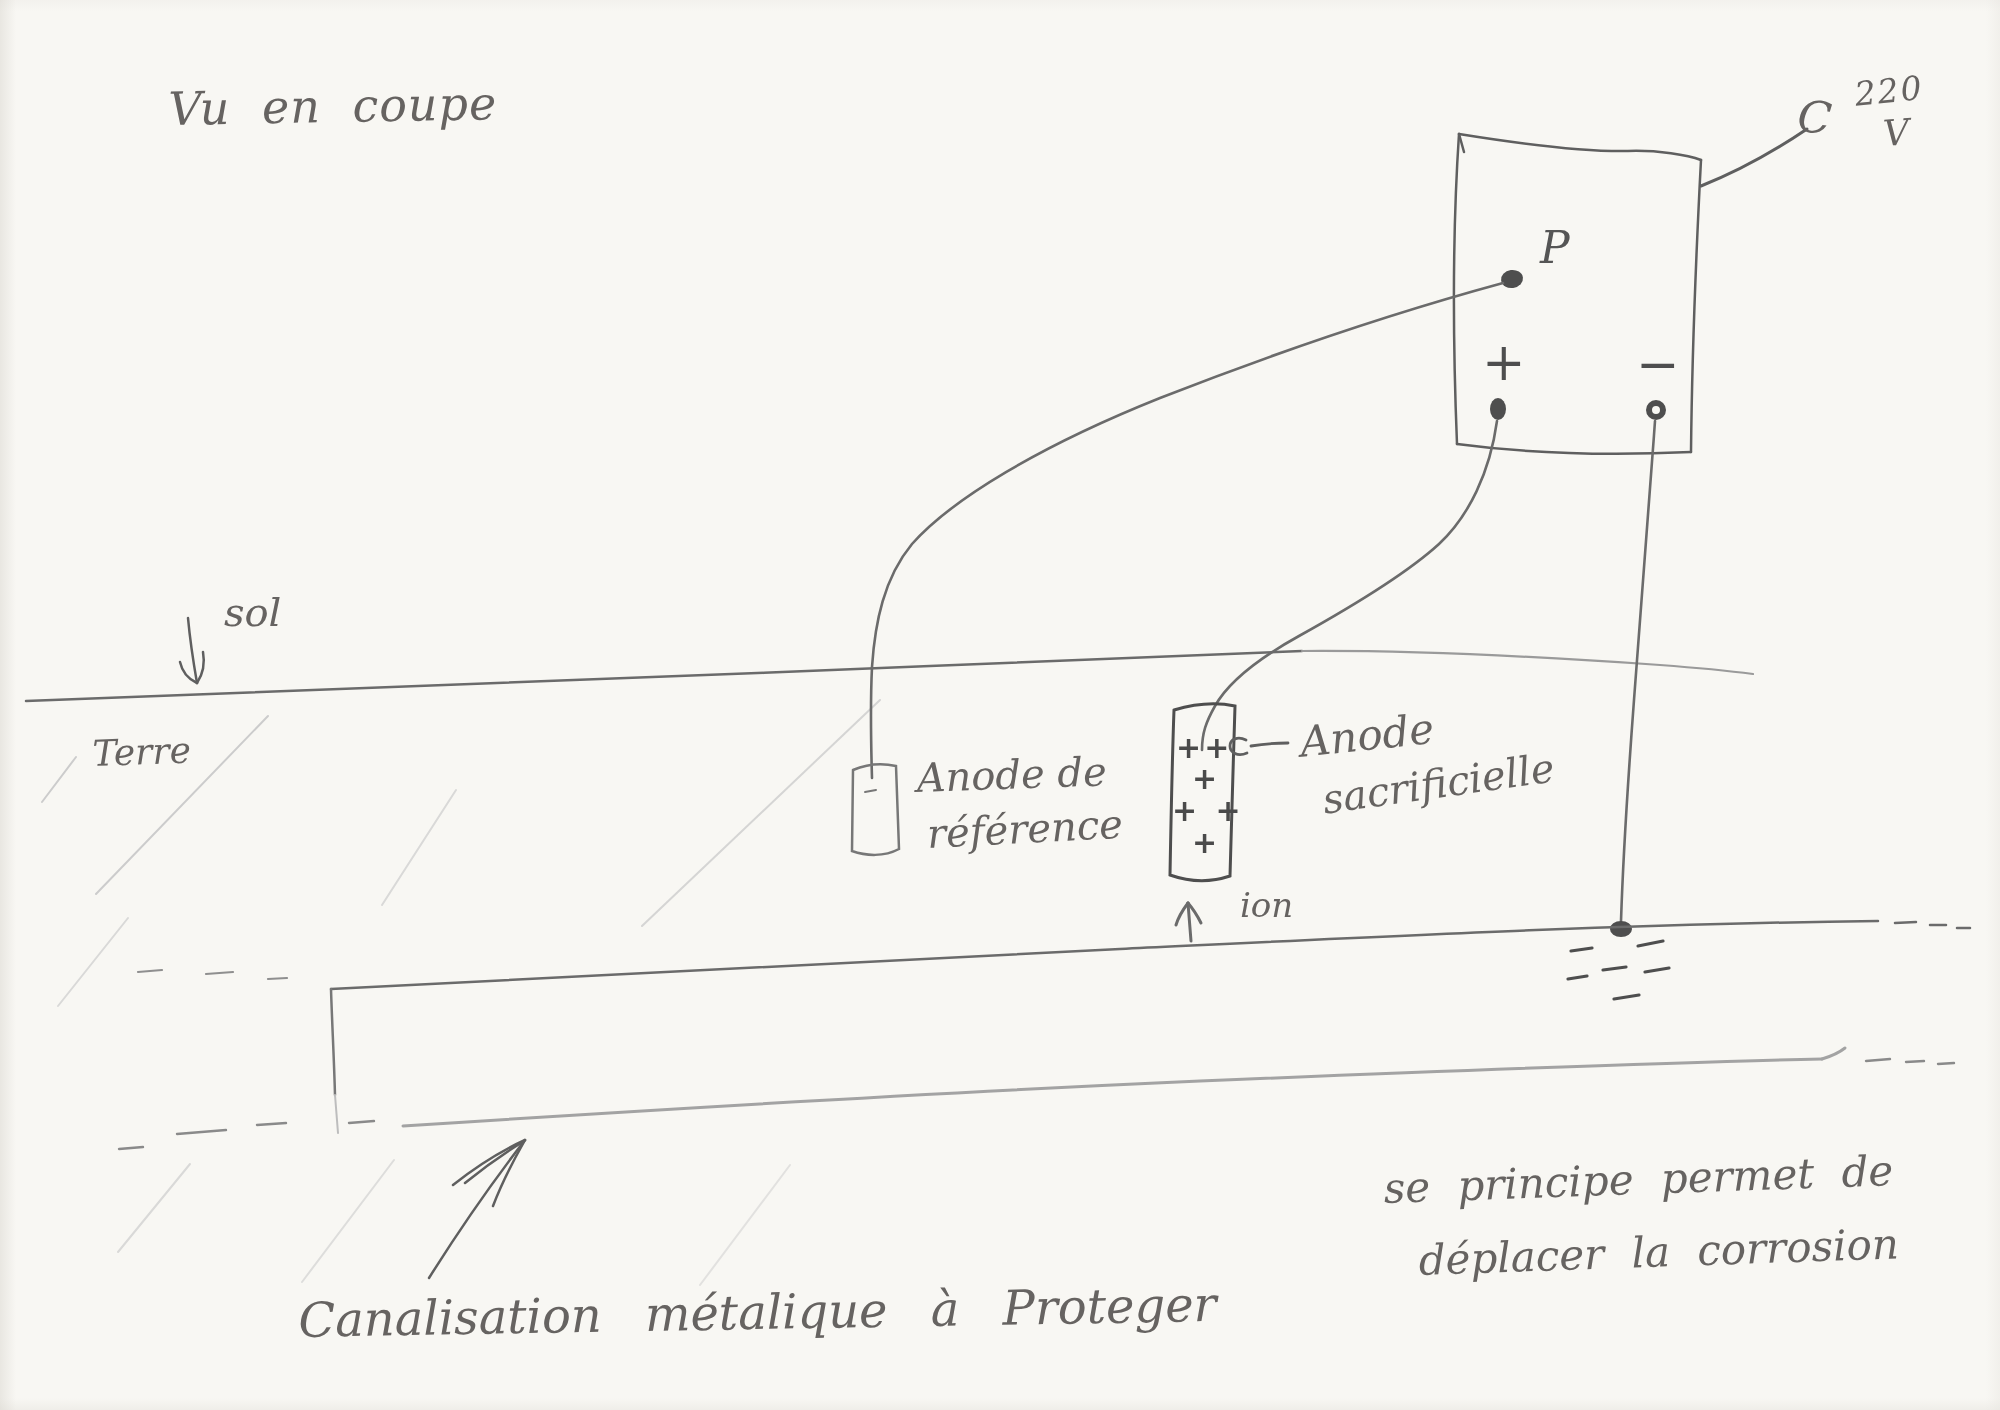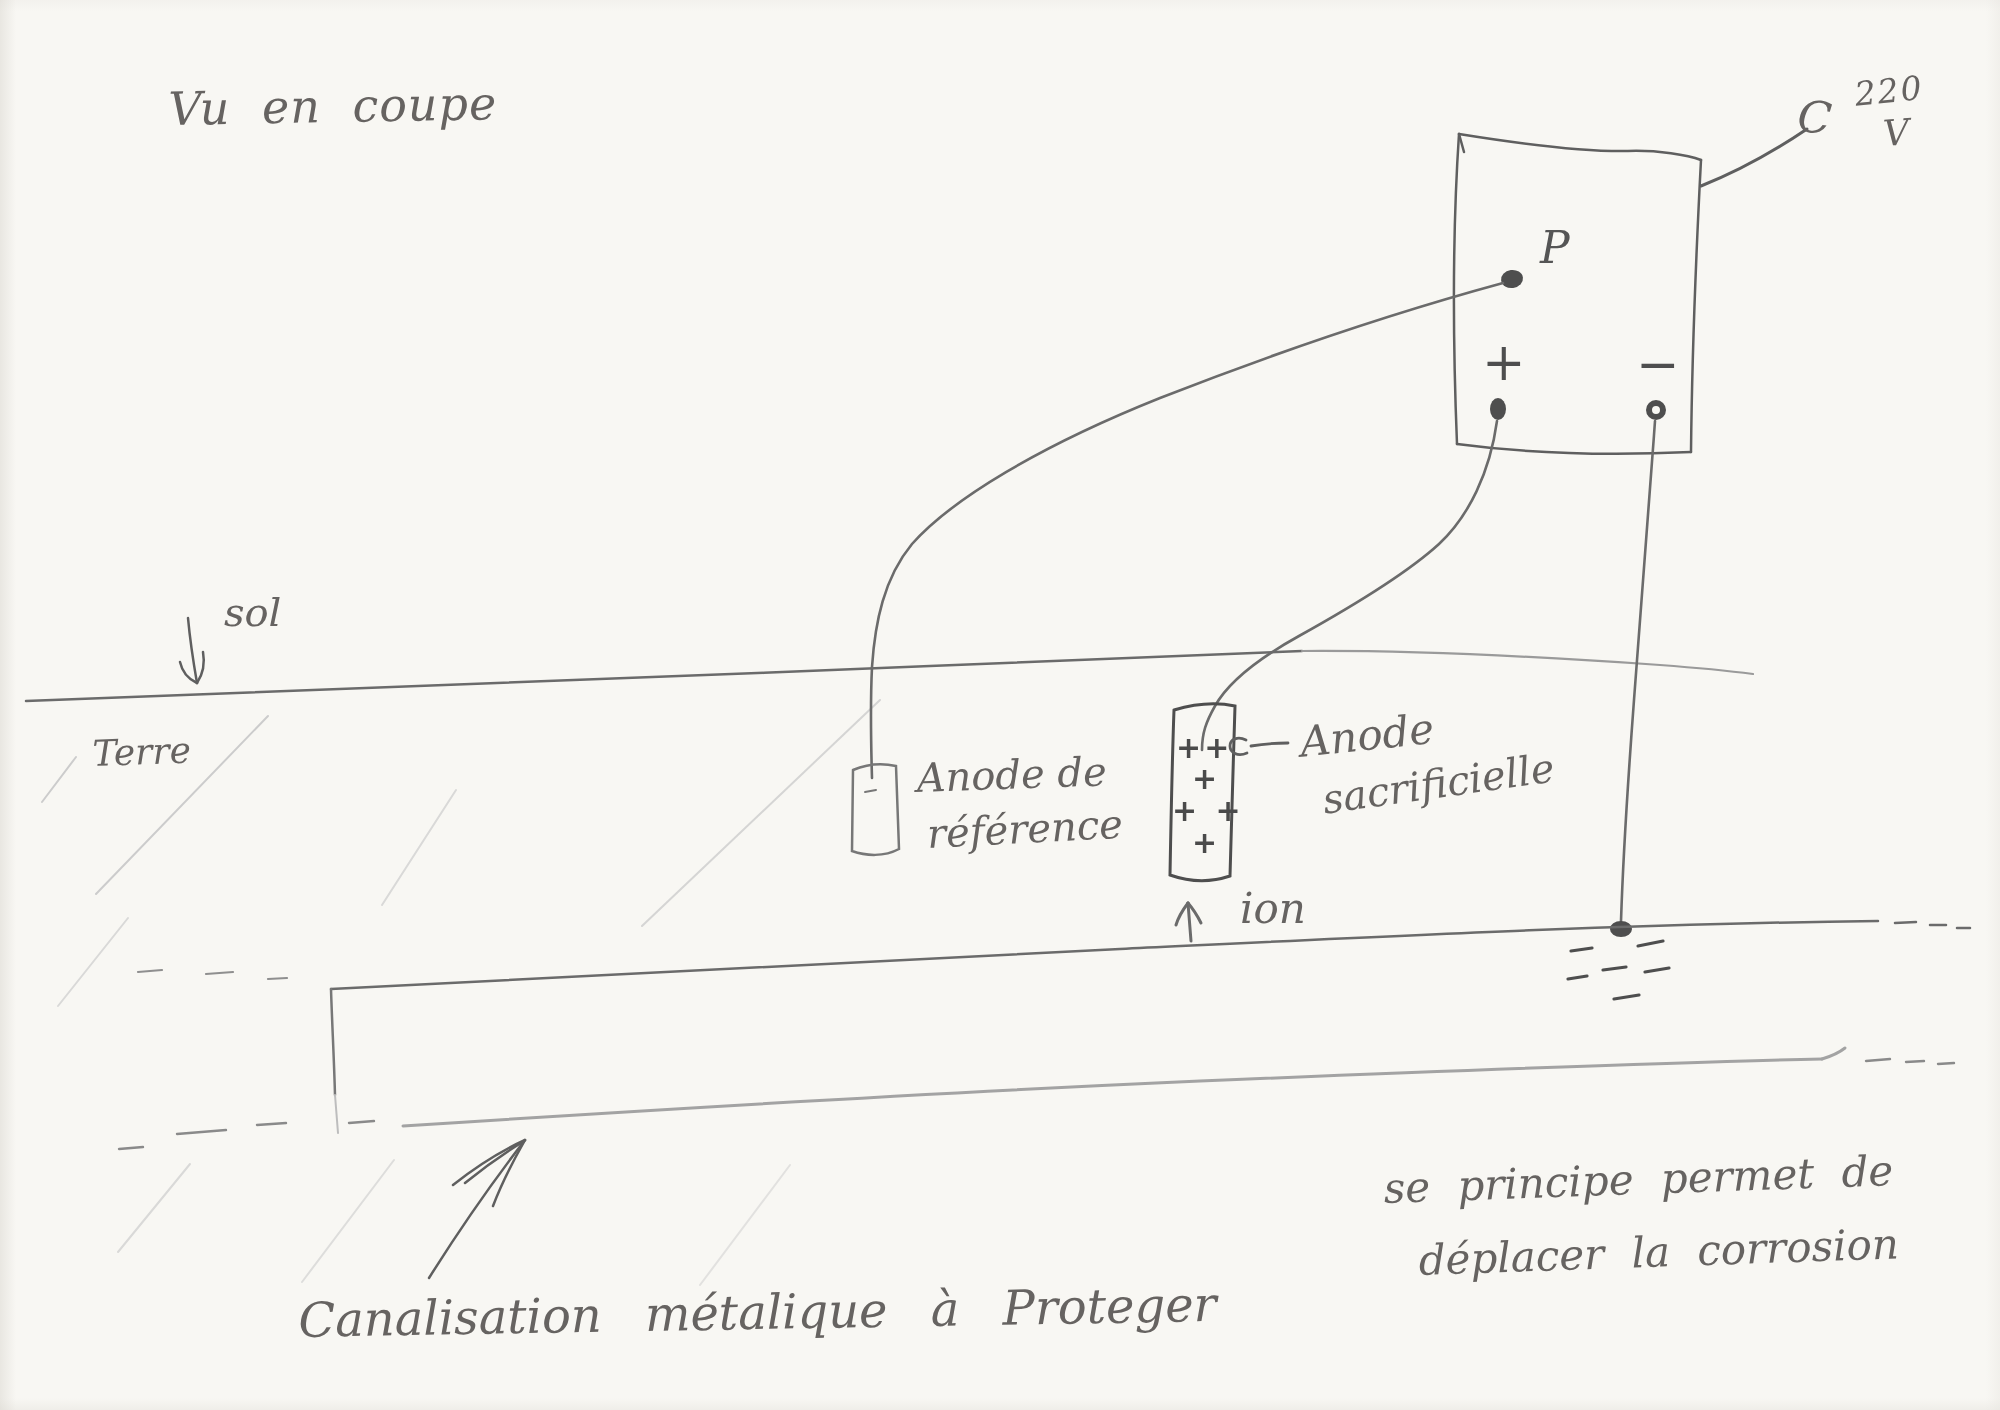--- a/index.html
+++ b/index.html
@@ -157,20 +157,20 @@
   <div class="hw" style="left:926px;top:814px;font-size:40px;transform:rotate(-3deg);">référence</div>
 
   <div class="hw" style="left:1298px;top:722px;font-size:42px;transform:rotate(-6deg);">Anode</div>
   <div class="hw" style="left:1320px;top:780px;font-size:40px;transform:rotate(-8deg);">sacrificielle</div>
 
   <div class="charge" style="left:1176px;top:733px;font-size:30px;letter-spacing:3px;">++</div>
   <div class="charge" style="left:1192px;top:764px;font-size:30px;">+</div>
   <div class="charge" style="left:1172px;top:796px;font-size:30px;word-spacing:8px;">+ +</div>
   <div class="charge" style="left:1192px;top:828px;font-size:30px;">+</div>
 
-  <div class="hw" style="left:1240px;top:888px;font-size:42px;">ion</div>
+  <div class="hw" style="left:1240px;top:888px;font-size:34px;">ion</div>
 
   <div class="hw" style="left:298px;top:1296px;font-size:48px;word-spacing:28px;transform:rotate(-1deg);">Canalisation métalique à Proteger</div>
 
   <div class="hw" style="left:1383px;top:1168px;font-size:42px;word-spacing:14px;transform:rotate(-2deg);">se principe permet de</div>
   <div class="hw" style="left:1418px;top:1240px;font-size:42px;word-spacing:14px;transform:rotate(-2deg);">déplacer la corrosion</div>
 
 </div>
 
 </body></html>

